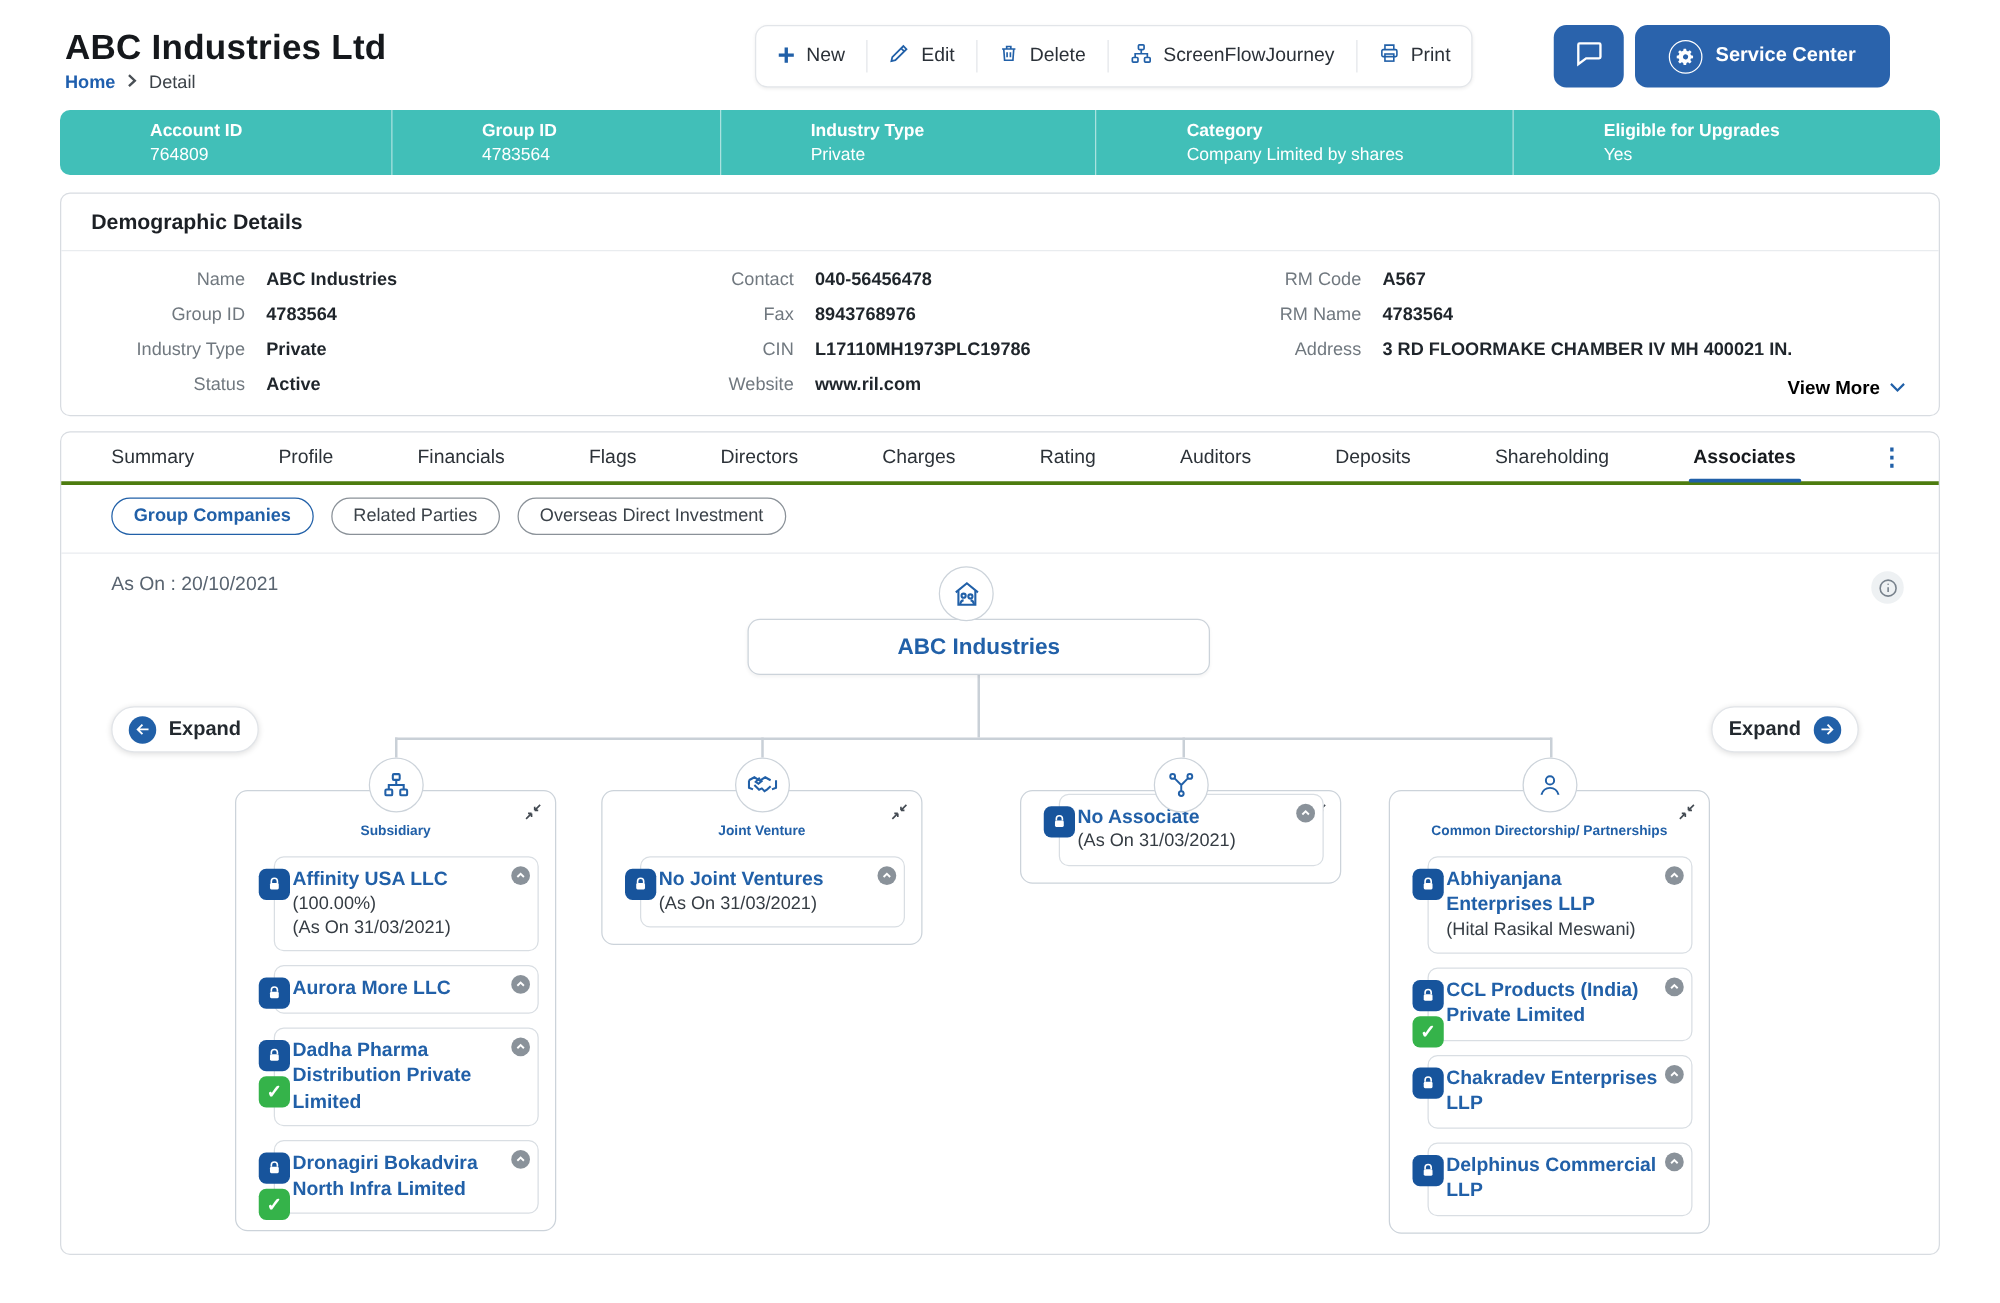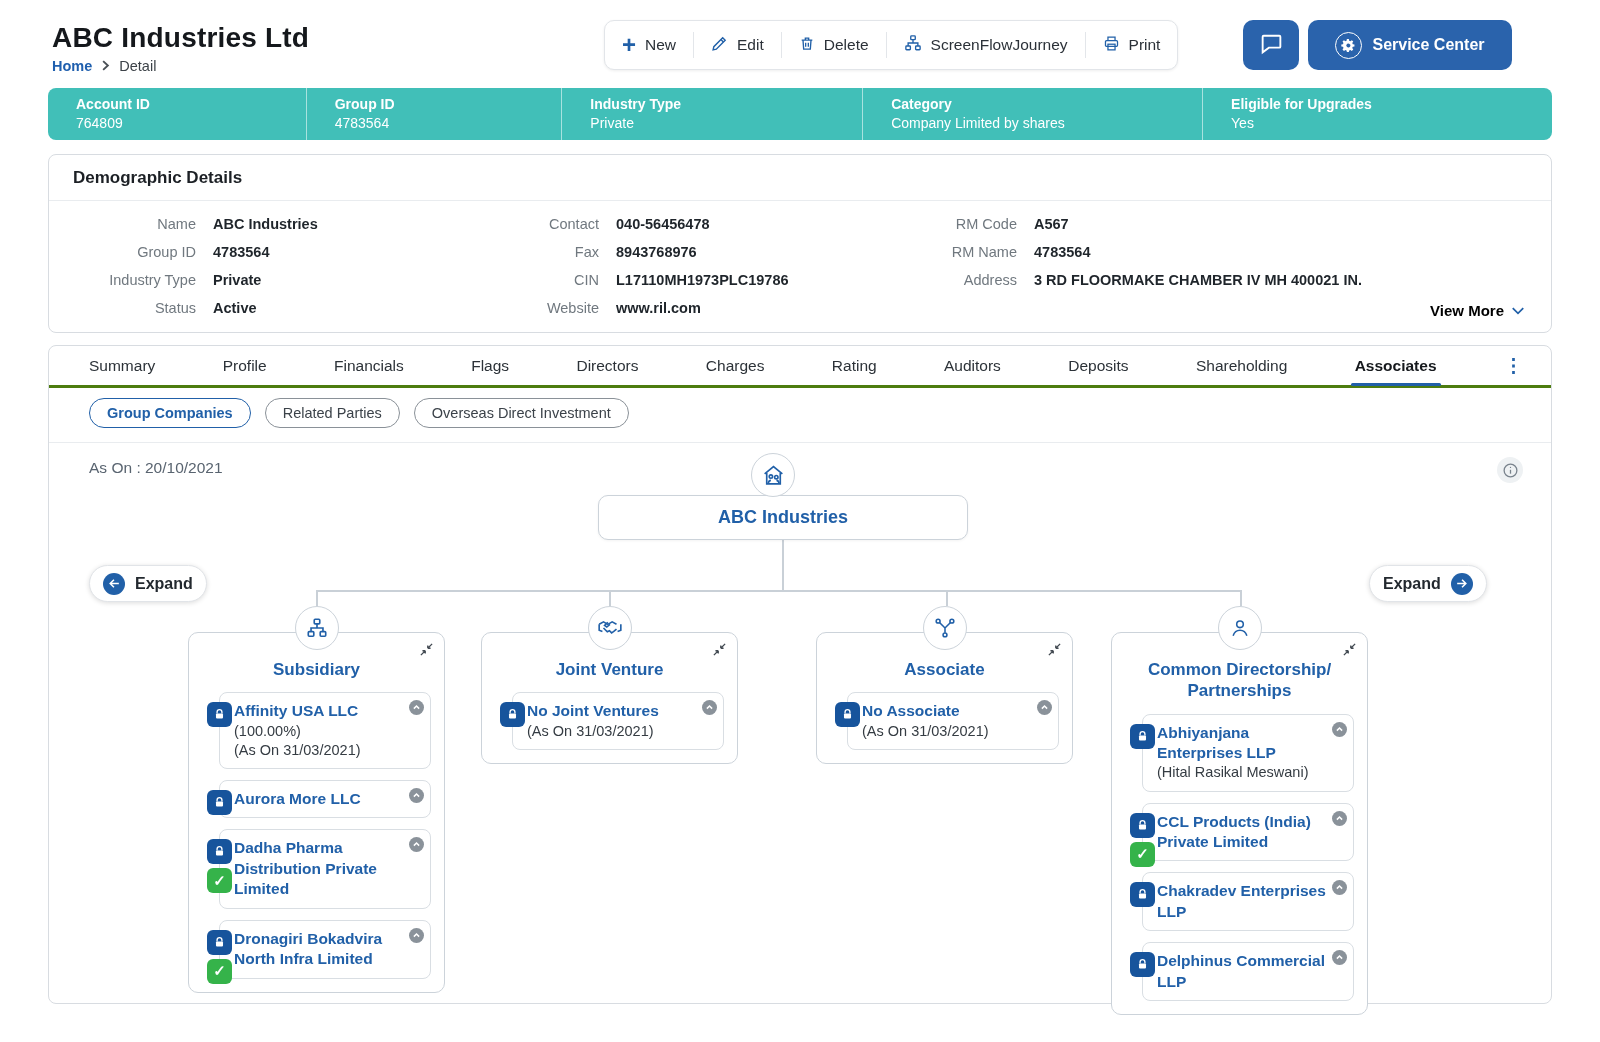--- a/index.html
+++ b/index.html
@@ -19,29 +19,29 @@
   .tool-btn { display:flex; align-items:center; gap:9px; padding:0 17px; height:100%; font-size:15.5px; color:#2b3138; cursor:pointer; white-space:nowrap; }
   .tool-sep { width:1px; height:26px; background:#e3e6ea; }
   .plus-glyph { color:#2160a8; font-size:24px; font-weight:700; line-height:20px; }
   .chat-btn { position:absolute; left:1243px; top:20px; width:56px; height:50px; background:#2a63ac; border-radius:10px;
     display:flex; align-items:center; justify-content:center; cursor:pointer; }
   .service-btn { position:absolute; left:1308px; top:20px; width:204px; height:50px; background:#2a63ac; border-radius:10px;
     color:#fff; display:flex; align-items:center; justify-content:center; gap:10px; font-size:16px; font-weight:600; cursor:pointer; }
   .gear-circle { width:27px; height:27px; border:1.6px solid #fff; border-radius:50%; display:flex; align-items:center; justify-content:center; }
   
   .summary-bar { margin:0 48px; background:#41bfb8; border-radius:8px; display:flex; height:52px; color:#fff; }
-  .sum-item { padding:8px 0 0 28px; }
+  .sum-item { padding:8px 0 0 28px;margin-left:44px; }
   .sum-item:not(:last-child) { border-right:1px solid rgba(255,255,255,.55); }
   .s0{width:17.2%} .s1{width:17%} .s2{width:20%} .s3{width:22.6%} .s4{width:23.2%}
   .sum-label { font-size:14px; font-weight:700; }
   .sum-value { font-size:14px; margin-top:3px; font-weight:400; }
   
   .demo-card { margin:14px 48px 0; border:1px solid #d8dce1; border-radius:8px; background:#fff; }
   .demo-title { padding:13px 24px 12px; font-size:17px; font-weight:700; color:#1c2025; border-bottom:1px solid #e9ecef; }
-  .demo-body { position:relative; padding:15px 24px 16px; display:flex; }
+  .demo-body { position:relative; padding:15px 24px 16px; display:flex;gap:36px; }
   .demo-col { display:flex; flex-direction:column; gap:12px; }
   .demo-col1 { width:404px; } .demo-col2 { width:404px; } .demo-col3 { flex:1; }
   .demo-row { display:flex; align-items:baseline; }
   .demo-label { color:#70787f; font-size:14.5px; text-align:right; flex:0 0 auto; }
   .demo-col1 .demo-label { width:123px; } .demo-col2 .demo-label { width:122px; } .demo-col3 .demo-label { width:136px; }
   .demo-value { color:#1f252b; font-size:14.5px; font-weight:700; margin-left:17px; }
   .view-more { position:absolute; right:26px; bottom:13px; display:flex; align-items:center; gap:7px;
     color:#000000; font-size:15px; font-weight:700; cursor:pointer; }
   
   .main-card { margin:12px 48px 0; border:1px solid #d8dce1; border-radius:8px; background:#fff; }
@@ -67,21 +67,21 @@
     font-size:18px; font-weight:700; color:#2160a8; cursor:pointer; z-index:1; }
   .expand { position:absolute; top:122px; height:37px; display:flex; align-items:center; gap:10px; background:#fff;
     border:1px solid #e1e4e8; border-radius:19px; padding:0 13px; box-shadow:0 1px 5px rgba(0,0,0,.14);
     font-size:16px; font-weight:700; color:#23292f; cursor:pointer; z-index:3; }
   .expand-left { left:40px; } .expand-right { left:1320px; }
   .arrow-circle { width:22px; height:22px; border-radius:50%; background:#2160a8; display:flex; align-items:center; justify-content:center; }
   .branch { position:absolute; top:189px; width:257px; border:1px solid #ccd3da; border-radius:10px; background:#fff; }
   .b0{left:139px} .b1{left:432px} .b2{left:767px} .b3{left:1062px}
   .branch-ico { top:-27px; left:50%; transform:translateX(-50%); }
   .collapse { position:absolute; top:9px; right:10px; cursor:pointer; }
-  .branch-title { padding:26px 18px 10px; text-align:center; color:#2160a8; font-size:17px; font-weight:700; line-height:1.25; }
+  .branch-title { padding:26px 18px 10px; text-align:center; color:#2160a8; font-size:11px; font-weight:700; line-height:1.25; }
   .items { display:flex; flex-direction:column; gap:11px; padding:2px 13px 13px 30px; }
   .node-item { position:relative; border:1px solid #d9dee3; border-radius:8px; background:#fff; padding:8px 24px 8px 14px; min-height:36px; }
   .node-name { color:#2160a8; font-size:15.5px; font-weight:700; line-height:1.32; cursor:pointer; }
   .node-sub { color:#353c43; font-size:14.5px; font-weight:500; line-height:1.32; }
   .lock { position:absolute; left:-13px; top:9px; width:25px; height:25px; border-radius:6px; background:#17549c;
     display:flex; align-items:center; justify-content:center; }
   .check { position:absolute; left:-13px; top:38px; width:25px; height:25px; border-radius:6px; background:#35b34a;
     color:#fff; font-weight:700; font-size:15px; display:flex; align-items:center; justify-content:center; }
   .mini { position:absolute; right:6px; top:7px; width:15px; height:15px; border-radius:50%; background:#8a929a;
     display:flex; align-items:center; justify-content:center; cursor:pointer; }
@@ -447,21 +447,20 @@
             <circle cx="12" cy="19.5" r="2.1"></circle>
             <path d="M6 6l6 6 6-6M12 12v5.3"></path>
           </svg>
       </div>
       <div class="collapse">
         <svg width="15" height="15" viewBox="0 0 24 24" fill="none" stroke="#434a52" stroke-width="2.1">
             <path d="M21 3l-7 7M14 10V5.5M14 10h4.5"></path>
             <path d="M3 21l7-7M10 14v4.5M10 14H5.5"></path>
           </svg>
       </div>
-      <div class="branch-title">Associate</div>
       <div class="items">
         <div class="node-item">
           <span class="lock">
               <svg width="13" height="13" viewBox="0 0 24 24">
                 <path d="M7.5 10V7.5a4.5 4.5 0 0 1 9 0V10" fill="none" stroke="#fff" stroke-width="2.4"></path>
                 <rect x="5.5" y="10" width="13" height="9.5" rx="2" fill="#fff"></rect>
               </svg>
             </span>
           <span class="mini">
               <svg width="9" height="9" viewBox="0 0 24 24" fill="none" stroke="#fff" stroke-width="4">

